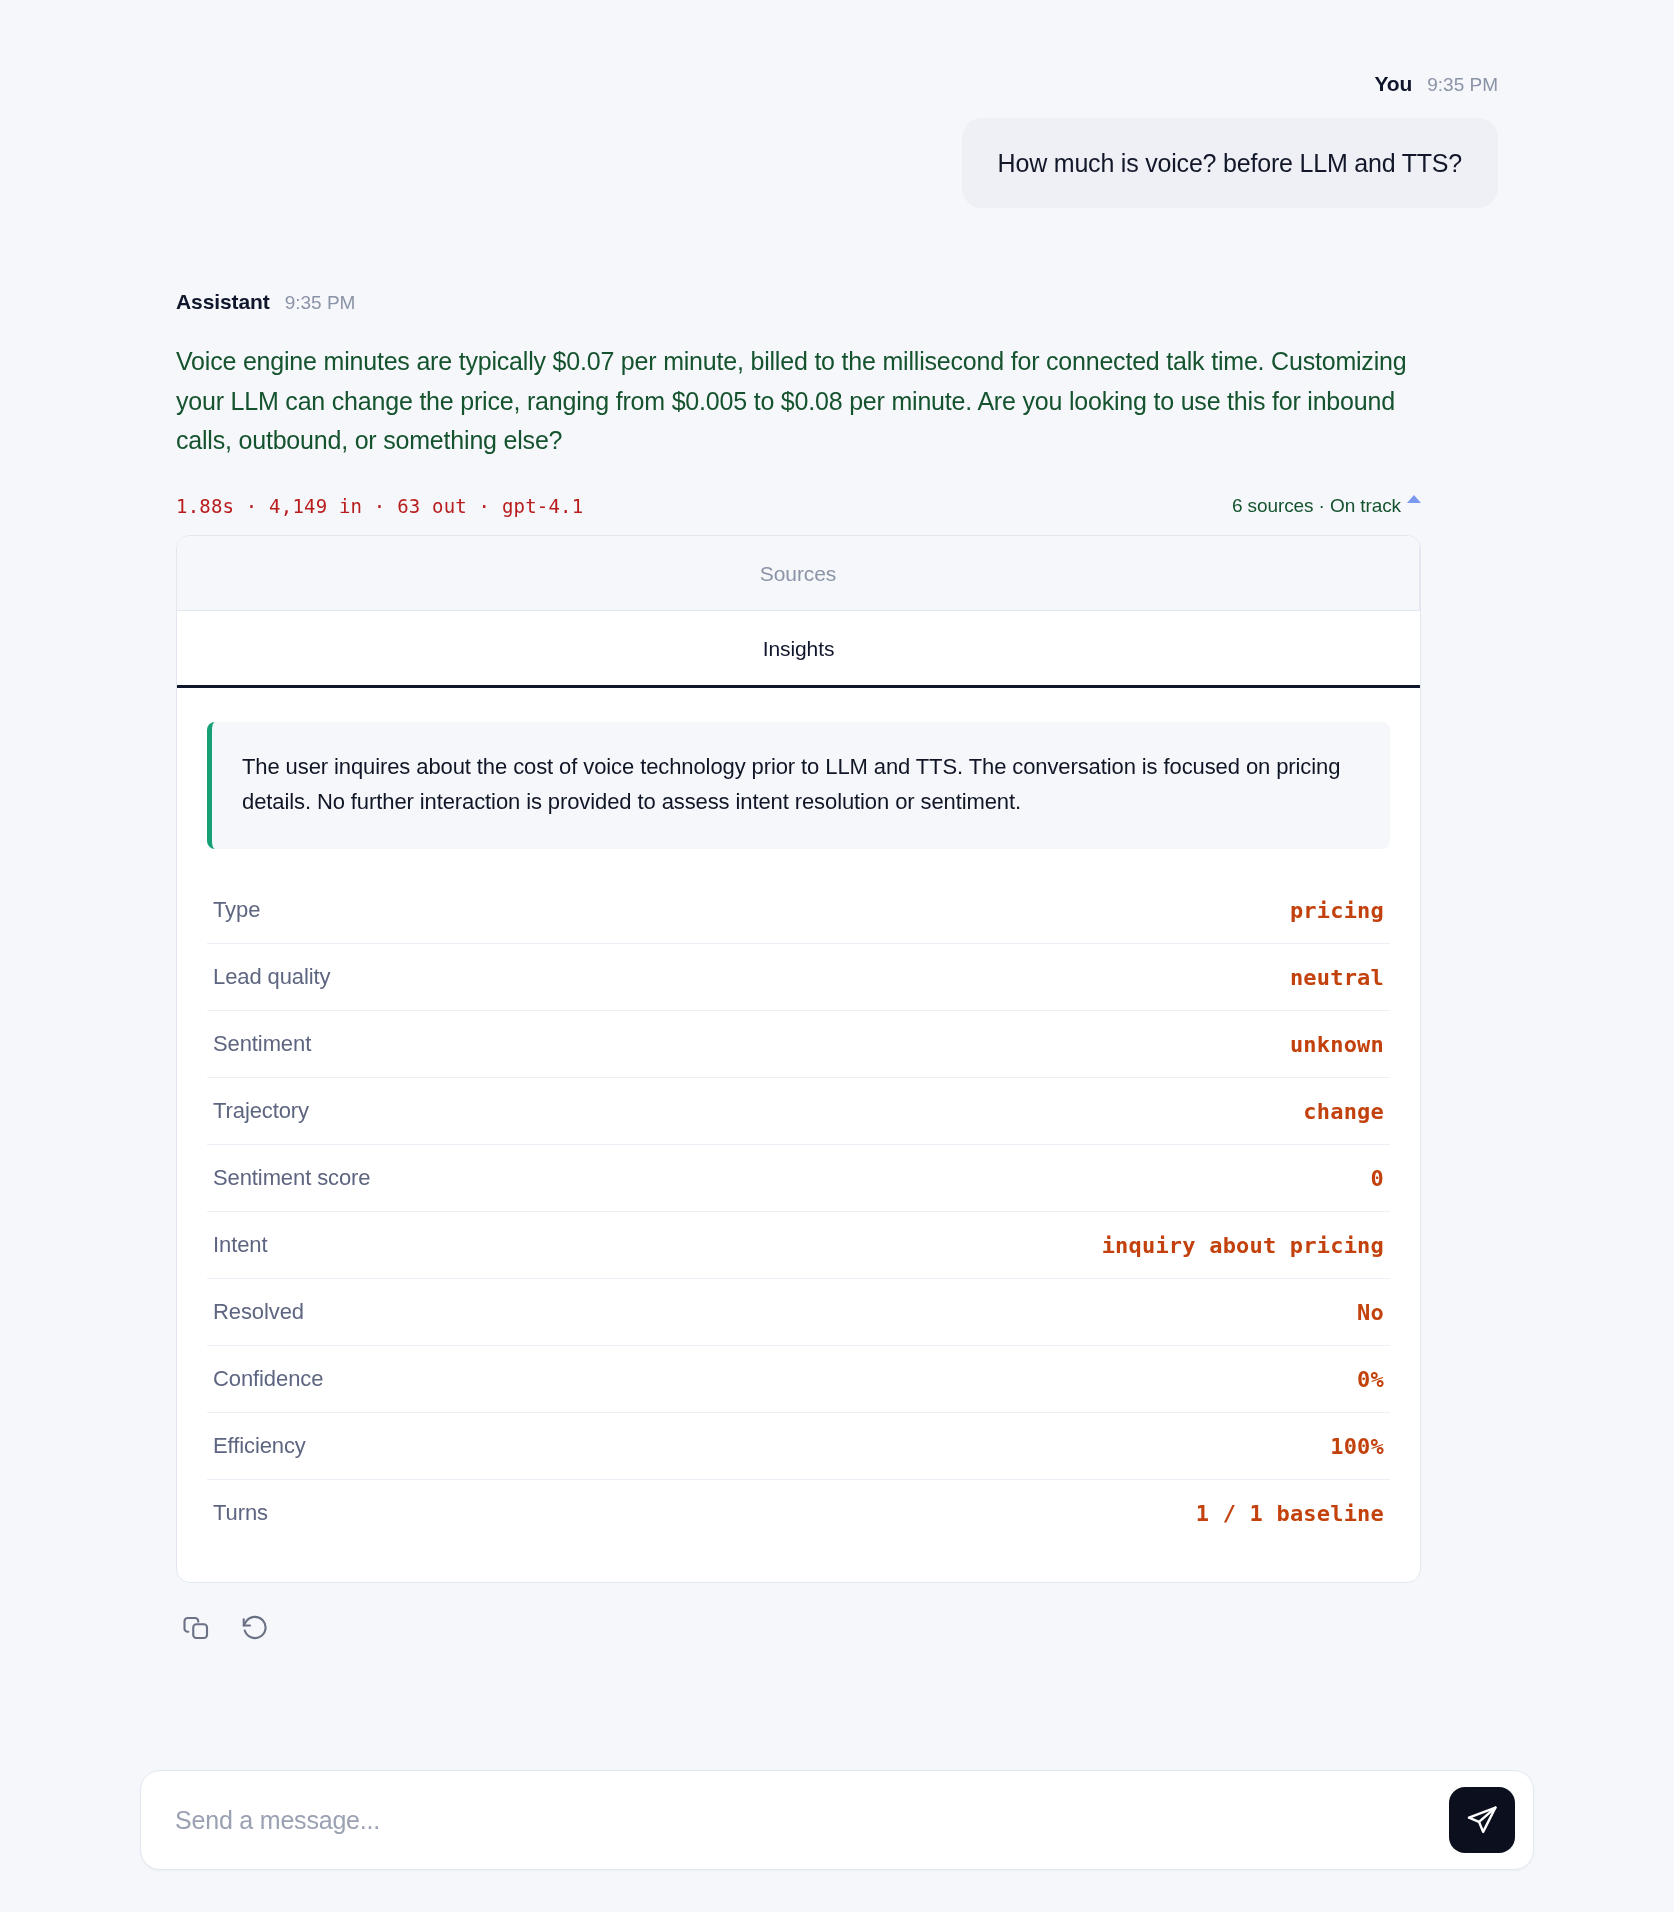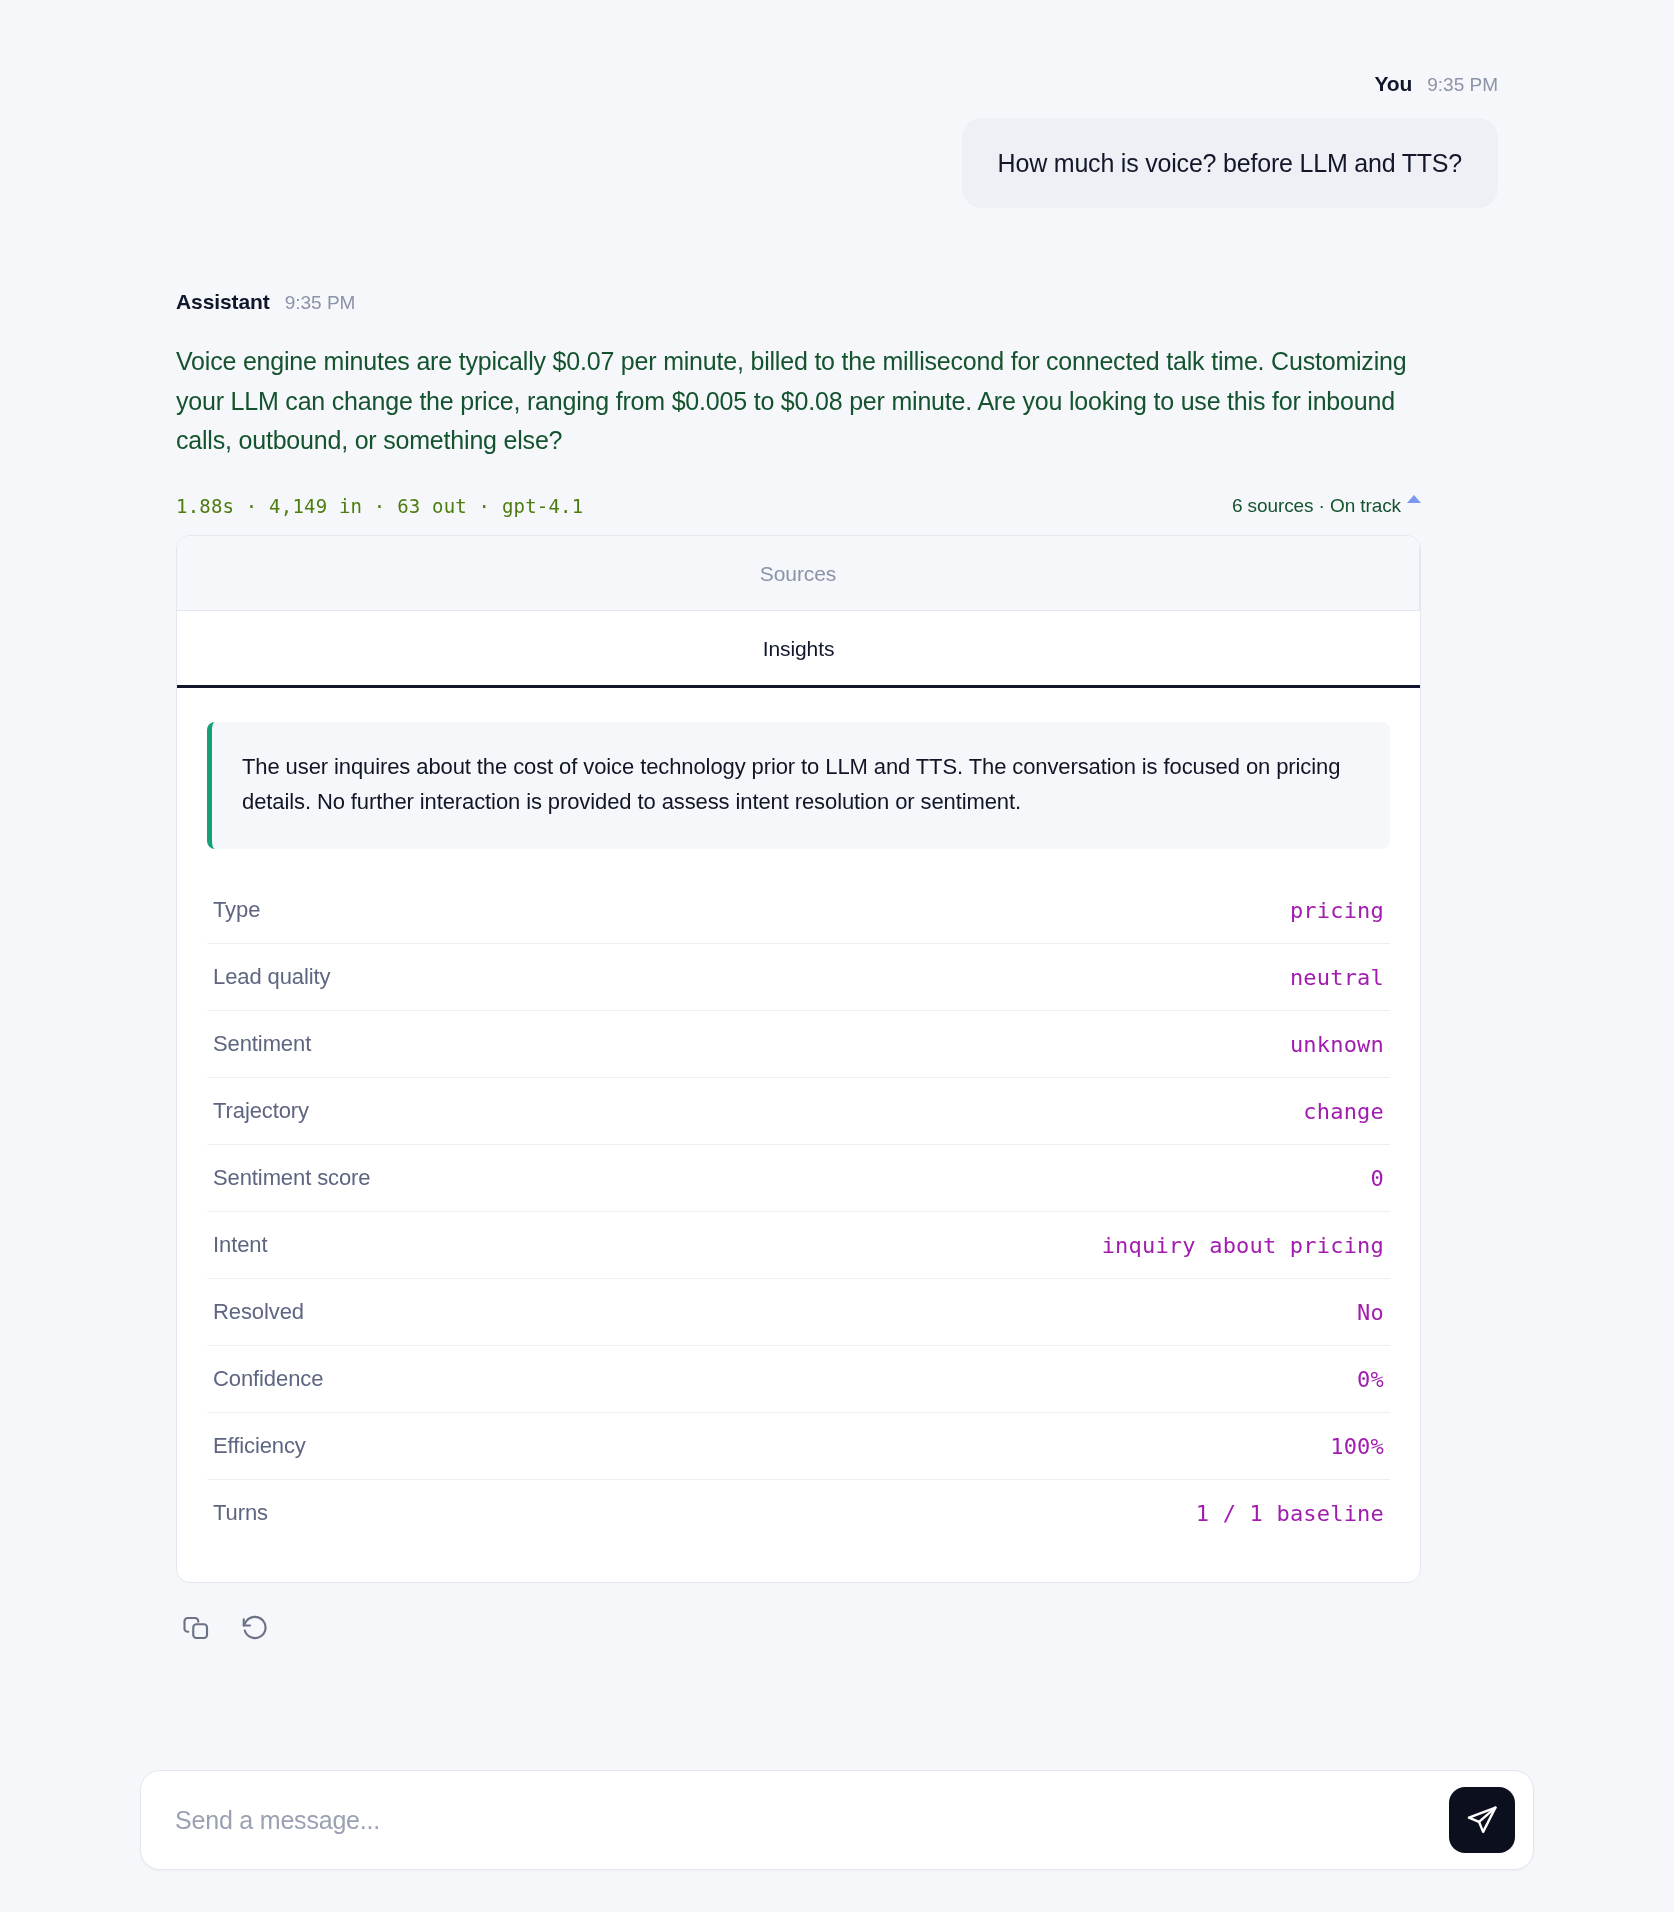--- a/index.html
+++ b/index.html
@@ -74,21 +74,21 @@
     display: flex;
     align-items: center;
     justify-content: space-between;
     width: 100%;
     max-width: 1245px;
     margin-top: 34px;
   }
   .stats-left {
     font-family: "DejaVu Sans Mono", monospace;
     font-size: 19px;
-    color: #4d7c0f;
+    color: #b91c1c;
     letter-spacing: 0.2px;
   }
   .stats-right {
     display: flex;
     align-items: flex-start;
     gap: 6px;
     font-size: 19px;
     color: #14532d;
     cursor: pointer;
     letter-spacing: -0.1px;
@@ -157,23 +157,24 @@
   }
   .kv-row:last-child { border-bottom: none; }
   .kv-key {
     font-size: 22px;
     color: #5d6580;
     letter-spacing: -0.1px;
   }
   .kv-val {
     font-family: "DejaVu Sans Mono", monospace;
     font-size: 22px;
-    color: #a21caf;
+    color: #c2410c;
     text-align: left;
     letter-spacing: 0.2px;
+    font-weight: bold;
   }
 
   
   .msg-actions {
     display: flex;
     align-items: center;
     gap: 24px;
     margin-top: 28px;
     padding-left: 4px;
   }

